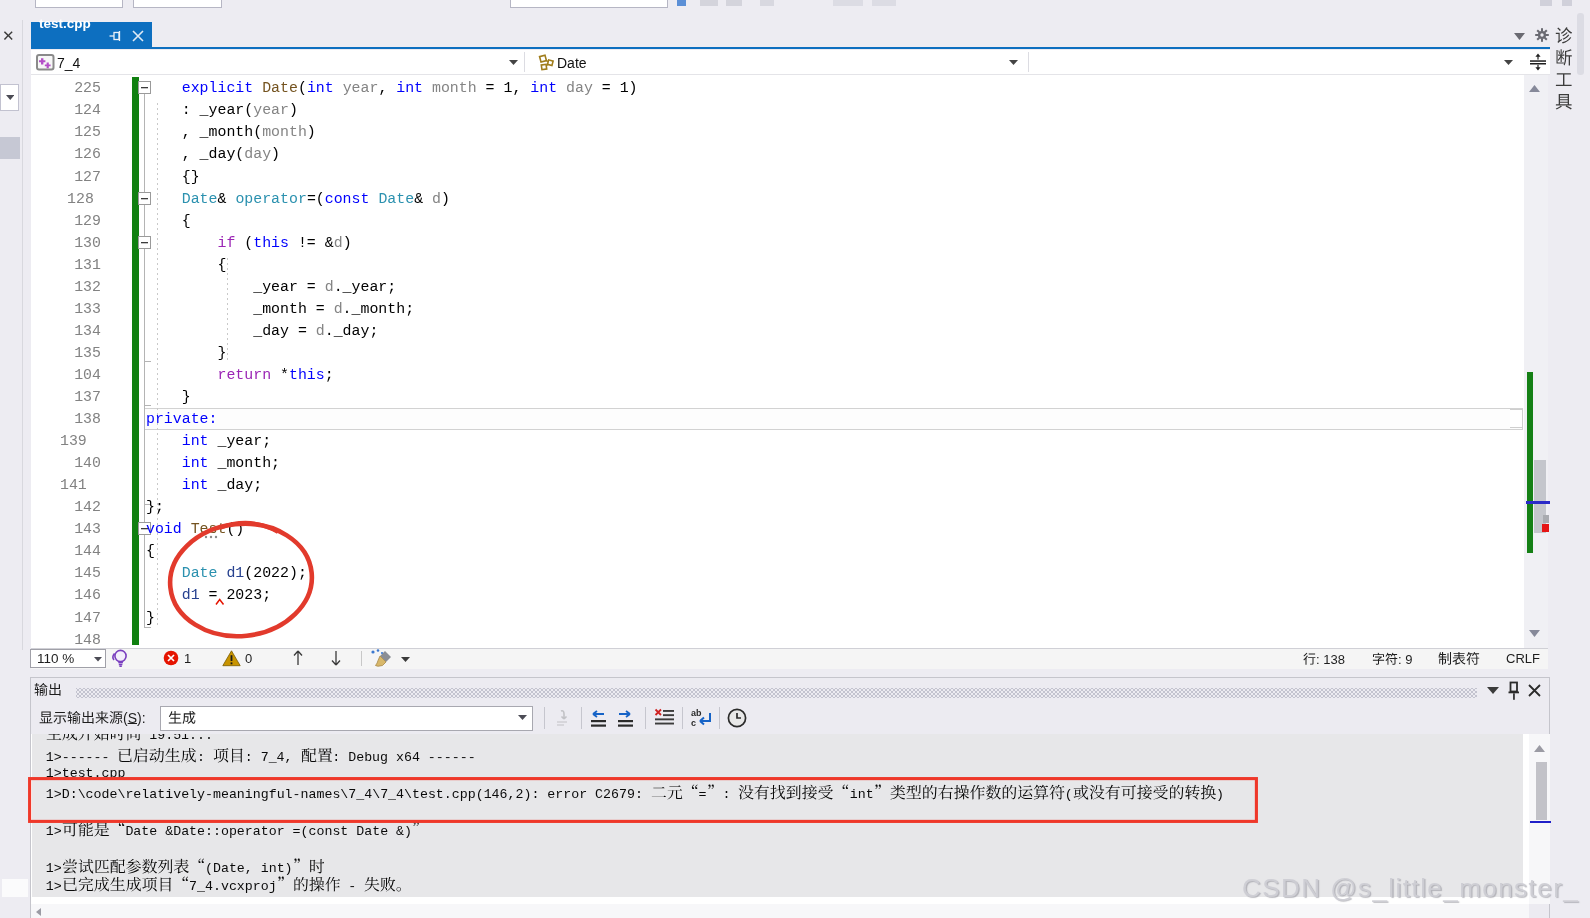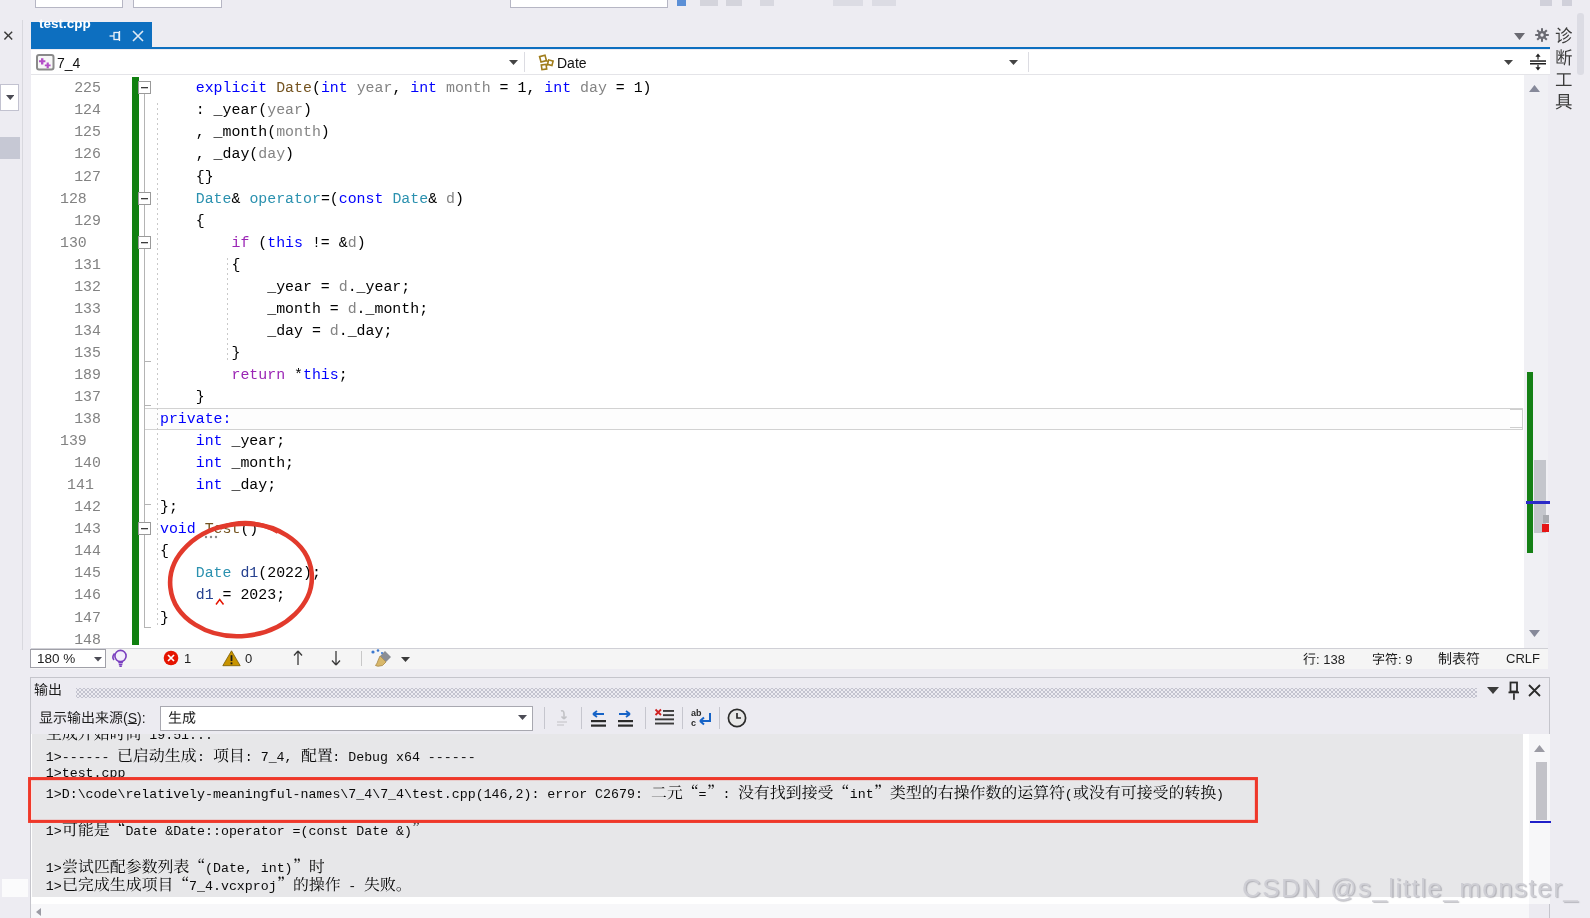--- a/index.html
+++ b/index.html
@@ -1,16 +1,16 @@
 <!DOCTYPE html>
 <html><head><meta charset="utf-8"><style>
 *{margin:0;padding:0;box-sizing:border-box}
 body{width:1590px;height:918px;overflow:hidden;font-family:"Liberation Sans",sans-serif}
 .ic>svg{display:block}
-.cl{position:absolute;left:160px;font:14.9px/22.05px "Liberation Mono",monospace;white-space:pre;color:#010101;letter-spacing:0}
+.cl{position:absolute;left:146px;font:14.9px/22.05px "Liberation Mono",monospace;white-space:pre;color:#010101;letter-spacing:0}
 .ol{position:absolute;left:14.8px;height:18.55px;font:13.27px/18.55px "Liberation Mono",monospace;white-space:pre;color:#0a0a0a}
 .kw{color:#0101fd}.ctl{color:#9b26b5}.typ{color:#2b91af}.gry{color:#848484}.loc{color:#26418f}.fn{color:#74531f}
 </style></head><body>
 <div style="position:absolute;left:0;top:0;width:1590px;height:918px;background:#edecf2"></div>
 <div style="position:absolute;left:35px;top:0px;width:88px;height:8px;background:#fff;border:1px solid #b6b6c4;border-top:none"></div>
 <div style="position:absolute;left:133px;top:0px;width:89px;height:8px;background:#fff;border:1px solid #b6b6c4;border-top:none"></div>
 <div style="position:absolute;left:510px;top:0px;width:158px;height:8px;background:#fff;border:1px solid #b6b6c4;border-top:none"></div>
 <div style="position:absolute;left:677px;top:0px;width:9px;height:6px;background:#5b8fd6"></div>
 <div style="position:absolute;left:700px;top:0px;width:18px;height:6px;background:#d4d4dc"></div>
 <div style="position:absolute;left:726px;top:0px;width:16px;height:6px;background:#d4d4dc"></div>
@@ -128,34 +128,34 @@
     <svg width="13" height="13">
       <rect x="0.5" y="0.5" width="12" height="12" fill="#fff" stroke="#9a9a9a"></rect>
       <rect x="3" y="6" width="7" height="1.3" fill="#3c3c3c"></rect>
     </svg>
   </div>
 <div style="position:absolute;left:60px;top:77.3px;width:41px;text-align:right;font:14.9px/22.05px 'Liberation Mono',monospace;color:#828282">225</div>
 <div style="position:absolute;left:60px;top:99.35px;width:41px;text-align:right;font:14.9px/22.05px 'Liberation Mono',monospace;color:#828282">124</div>
 <div style="position:absolute;left:60px;top:121.4px;width:41px;text-align:right;font:14.9px/22.05px 'Liberation Mono',monospace;color:#828282">125</div>
 <div style="position:absolute;left:60px;top:143.45px;width:41px;text-align:right;font:14.9px/22.05px 'Liberation Mono',monospace;color:#828282">126</div>
 <div style="position:absolute;left:60px;top:165.5px;width:41px;text-align:right;font:14.9px/22.05px 'Liberation Mono',monospace;color:#828282">127</div>
-<div style="position:absolute;left:60px;top:187.55px;width:41px;text-align:left;font:14.9px/22.05px 'Liberation Mono',monospace;color:#828282">128</div>
+<div style="position:absolute;left:60px;top:187.55px;width:41px;text-align:center;font:14.9px/22.05px 'Liberation Mono',monospace;color:#828282">128</div>
 <div style="position:absolute;left:60px;top:209.6px;width:41px;text-align:right;font:14.9px/22.05px 'Liberation Mono',monospace;color:#828282">129</div>
-<div style="position:absolute;left:60px;top:231.65px;width:41px;font:14.9px/22.05px 'Liberation Mono',monospace;color:#828282">130</div>
+<div style="position:absolute;left:60px;top:231.65px;width:41px;text-align:right;font:14.9px/22.05px 'Liberation Mono',monospace;color:#828282">130</div>
 <div style="position:absolute;left:60px;top:253.7px;width:41px;text-align:right;font:14.9px/22.05px 'Liberation Mono',monospace;color:#828282">131</div>
 <div style="position:absolute;left:60px;top:275.75px;width:41px;text-align:right;font:14.9px/22.05px 'Liberation Mono',monospace;color:#828282">132</div>
 <div style="position:absolute;left:60px;top:297.8px;width:41px;text-align:right;font:14.9px/22.05px 'Liberation Mono',monospace;color:#828282">133</div>
 <div style="position:absolute;left:60px;top:319.85px;width:41px;text-align:right;font:14.9px/22.05px 'Liberation Mono',monospace;color:#828282">134</div>
 <div style="position:absolute;left:60px;top:341.9px;width:41px;text-align:right;font:14.9px/22.05px 'Liberation Mono',monospace;color:#828282">135</div>
-<div style="position:absolute;left:60px;top:363.95px;width:41px;text-align:right;font:14.9px/22.05px 'Liberation Mono',monospace;color:#828282">189</div>
+<div style="position:absolute;left:60px;top:363.95px;width:41px;text-align:right;font:14.9px/22.05px 'Liberation Mono',monospace;color:#828282">104</div>
 <div style="position:absolute;left:60px;top:386px;width:41px;text-align:right;font:14.9px/22.05px 'Liberation Mono',monospace;color:#828282">137</div>
 <div style="position:absolute;left:60px;top:408.05px;width:41px;text-align:right;font:14.9px/22.05px 'Liberation Mono',monospace;color:#828282">138</div>
 <div style="position:absolute;left:60px;top:430.1px;width:41px;text-align:left;font:14.9px/22.05px 'Liberation Mono',monospace;color:#828282">139</div>
 <div style="position:absolute;left:60px;top:452.15px;width:41px;text-align:right;font:14.9px/22.05px 'Liberation Mono',monospace;color:#828282">140</div>
-<div style="position:absolute;left:60px;top:474.2px;width:41px;text-align:center;font:14.9px/22.05px 'Liberation Mono',monospace;color:#828282">141</div>
+<div style="position:absolute;left:60px;top:474.2px;width:41px;text-align:left;font:14.9px/22.05px 'Liberation Mono',monospace;color:#828282">141</div>
 <div style="position:absolute;left:60px;top:496.25px;width:41px;text-align:right;font:14.9px/22.05px 'Liberation Mono',monospace;color:#828282">142</div>
 <div style="position:absolute;left:60px;top:518.3px;width:41px;text-align:right;font:14.9px/22.05px 'Liberation Mono',monospace;color:#828282">143</div>
 <div style="position:absolute;left:60px;top:540.35px;width:41px;text-align:right;font:14.9px/22.05px 'Liberation Mono',monospace;color:#828282">144</div>
 <div style="position:absolute;left:60px;top:562.4px;width:41px;text-align:right;font:14.9px/22.05px 'Liberation Mono',monospace;color:#828282">145</div>
 <div style="position:absolute;left:60px;top:584.45px;width:41px;text-align:right;font:14.9px/22.05px 'Liberation Mono',monospace;color:#828282">146</div>
 <div style="position:absolute;left:60px;top:606.5px;width:41px;text-align:right;font:14.9px/22.05px 'Liberation Mono',monospace;color:#828282">147</div>
 <div style="position:absolute;left:60px;top:628.55px;width:41px;text-align:right;font:14.9px/22.05px 'Liberation Mono',monospace;color:#828282">148</div>
 <div class="cl" style="top:77.3px">    <span class="kw">explicit</span> <span class="fn">Date</span>(<span class="kw">int</span> <span class="gry">year</span>, <span class="kw">int</span> <span class="gry">month</span> = 1, <span class="kw">int</span> <span class="gry">day</span> = 1)</div>
 <div class="cl" style="top:99.35px">    : _year(<span class="gry">year</span>)</div>
 <div class="cl" style="top:121.4px">    , _month(<span class="gry">month</span>)</div>
@@ -213,21 +213,21 @@
     </svg>
   </div>
 <div style="position:absolute;left:1527px;top:372px;width:6px;height:181px;background:#158015"></div>
 <div style="position:absolute;left:1534px;top:460px;width:12px;height:73px;background:#c4c6cc"></div>
 <div style="position:absolute;left:1526px;top:501px;width:24px;height:3px;background:#2a2ac8"></div>
 <div style="position:absolute;left:1543px;top:514.5px;width:6px;height:8px;background:#a9abb0"></div>
 <div style="position:absolute;left:1542px;top:523.5px;width:7px;height:8px;background:#e51414"></div>
 <div style="position:absolute;left:1510px;top:409px;width:13px;height:19px;background:#fff;border:1px solid #cfcfcf;border-left:none"></div>
 <div style="position:absolute;left:31px;top:648px;width:1517px;height:21px;background:#f5f5f5;border-top:1px solid #d0d0d6"></div>
 <div style="position:absolute;left:30px;top:649px;width:76px;height:19px;background:#fff;border:1px solid #a0a0a8"></div>
-<div style="position:absolute;left:37px;top:650.5px;font:13.5px 'Liberation Sans';color:#1e1e1e">180 %</div>
+<div style="position:absolute;left:37px;top:650.5px;font:13.5px 'Liberation Sans';color:#1e1e1e">110 %</div>
 <div class="ic" style="position:absolute;left:94px;top:657px">
     <svg width="8" height="4.5">
       <polygon points="0,0 8,0 4,4.5" fill="#4c4c55"></polygon>
     </svg>
   </div>
 <div class="ic" style="position:absolute;left:110px;top:648px">
     <svg width="20" height="20" viewBox="0 0 20 20">
       <circle cx="10.5" cy="8" r="5.6" fill="#f3eefb" stroke="#7a3fbf" stroke-width="1.6"></circle>
       <path d="M8.3 14.4 h4.6 M8.8 16.4 h3.6 M9.4 18.2 h2.4" stroke="#7a3fbf" stroke-width="1.5"></path>
       <path d="M4 12 Q1.5 9 4.5 5.5" stroke="#7a3fbf" stroke-width="1.6" fill="none"></path>

